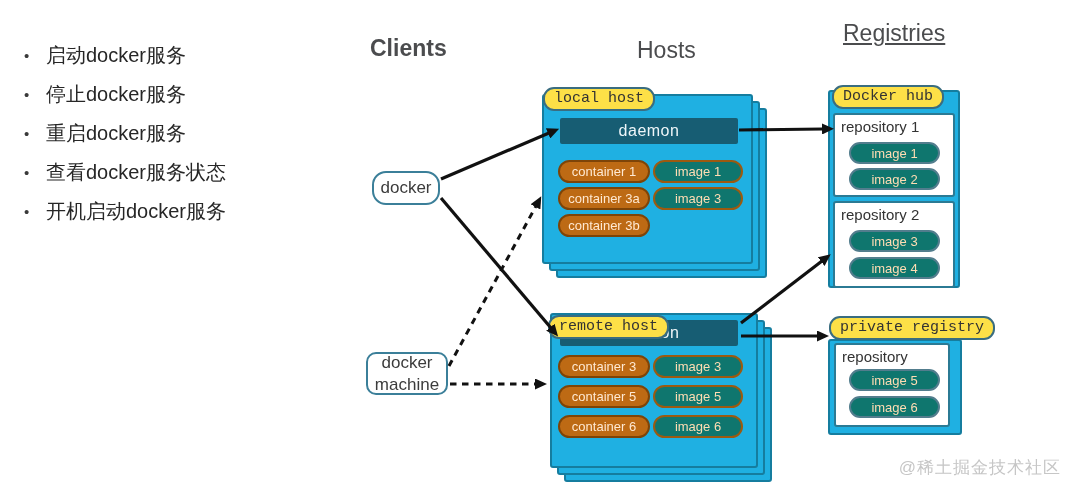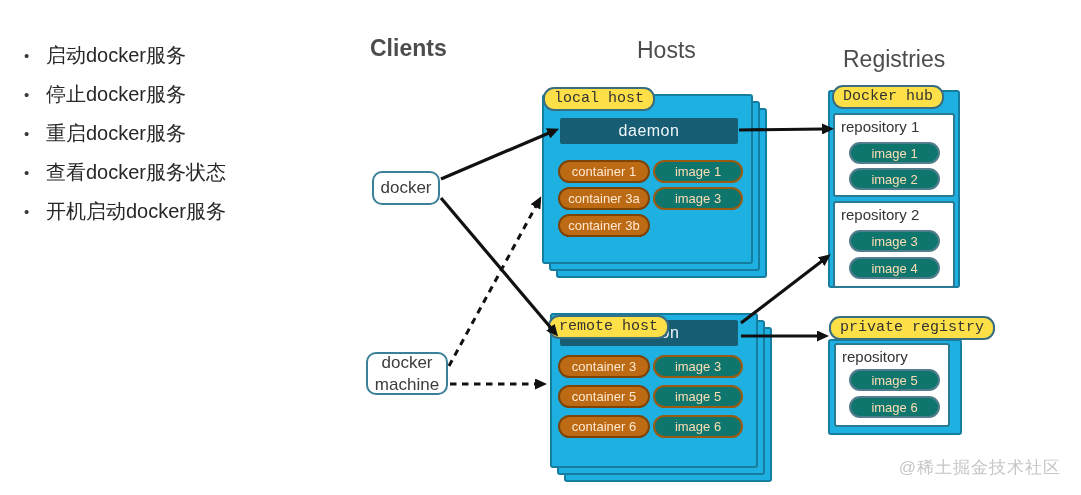--- a/index.html
+++ b/index.html
@@ -63,23 +63,23 @@
         <span>查看docker服务状态</span>
       </div>
     <div class="bullet-row">
         <span class="dot">•</span>
         <span>开机启动docker服务</span>
       </div>
   </div>
 
   <div class="hdr" style="left:370px;top:35px;font-weight:bold;">Clients</div>
   <div class="hdr" style="left:637px;top:37px;">Hosts</div>
-  <div class="hdr" style="left:843px;top:46px;">Registries</div>
+  <div class="hdr" style="left:843px;top:20px;text-decoration:underline;">Registries</div>
 
-  <div class="client-box" style="left:372px;top:171px;width:68px;height:34px;">docker</div>
+  <div class="client-box" style="left:372px;top:171px;width:68px;height:34px;border-radius:14px;">docker</div>
   <div class="client-box" style="left:366px;top:352px;width:82px;height:43px;">docker machine</div>
 
   <div class="cyan z2" style="left:556px;top:108px;width:211px;height:170px;"></div>
   <div class="cyan z2" style="left:549px;top:101px;width:211px;height:170px;"></div>
   <div class="cyan z3" style="left:542px;top:94px;width:211px;height:170px;"></div>
   <div class="tag" style="left:543px;top:87px;">local host</div>
   <div class="daemon" style="left:560px;top:118px;width:178px;height:26px;">daemon</div>
   <div class="pill container-pill" style="left:558px;top:160px;width:92px;">container 1</div>
   <div class="pill container-pill" style="left:558px;top:187px;width:92px;">container 3a</div>
   <div class="pill container-pill" style="left:558px;top:214px;width:92px;">container 3b</div>

